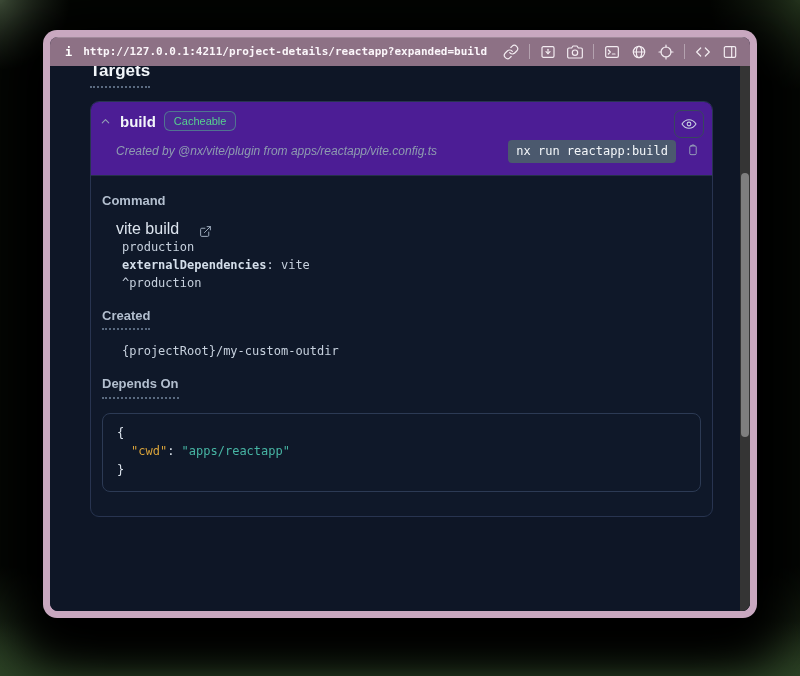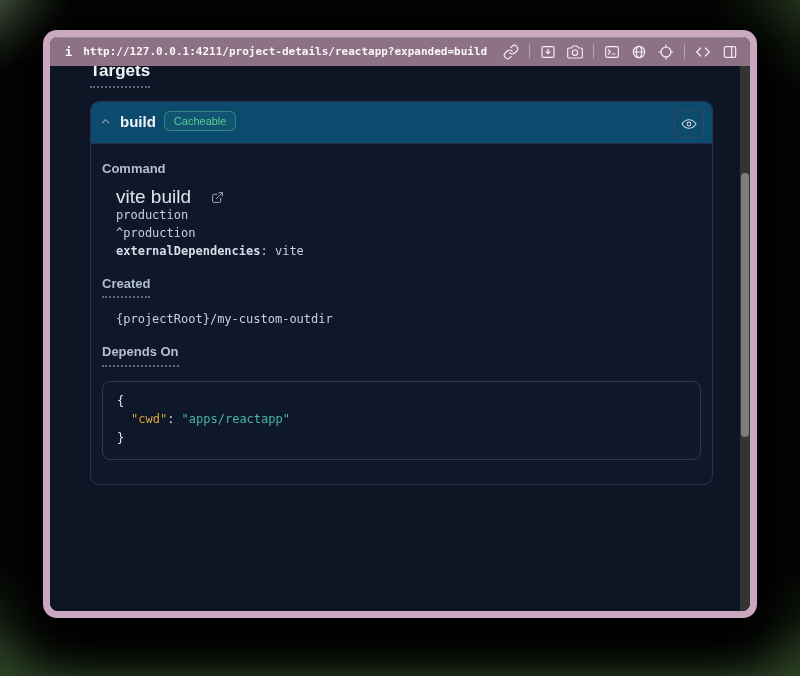--- a/index.html
+++ b/index.html
@@ -45,21 +45,21 @@
   
   .content {
     flex: 1; position: relative; overflow: hidden; background: #0e1626;
     padding: 0 37px 0 40px; color: #c6d0dd;
   }
   .targets { margin: -6px 0 0 0; font-size: 17px; font-weight: 700; color: #f2f6fa; line-height: 1.25; }
   .dotted { display: inline-block; border-bottom: 2px dotted #5a6a80; padding-bottom: 5px; }
 
   .card { border: 1px solid #283450; border-radius: 9px; margin-top: 13px; background: #0f1829; }
   .card-header {
-    position: relative; background: #0c4a6e; border-bottom: 1px solid #253149;
+    position: relative; background: #4c1d95; border-bottom: 1px solid #253149;
     border-radius: 8px 8px 0 0; padding: 9px 10px 12px 8px;
   }
   .hrow1 { display: flex; align-items: center; gap: 8px; }
   .chev { color: #93a1b5; display: inline-flex; }
   .chev svg, .icon-sm svg { fill: none; stroke: currentColor; stroke-width: 2; stroke-linecap: round; stroke-linejoin: round; }
   .tname { font-size: 15px; font-weight: 700; color: #f2f6fa; }
   .badge {
     font-size: 11px; color: #57d08f; border: 1px solid rgba(87,208,143,0.45);
     background: rgba(87,208,143,0.07); padding: 2.5px 9px 3px; border-radius: 6px;
   }
@@ -73,24 +73,24 @@
   .created-by { font-style: italic; color: #8e9cb0; font-size: 12px; }
   .chip {
     margin-left: auto; background: #4b596e; color: #f4f7fa;
     font: 12px "DejaVu Sans Mono", monospace; padding: 4px 8px 5px; border-radius: 4px; white-space: nowrap;
   }
   .copy-btn { background: none; border: none; padding: 0; width: 17px; height: 18px; cursor: pointer; color: #9aa8ba; margin-right: 1px; }
   .copy-btn svg { fill: none; stroke: currentColor; stroke-width: 1.6; stroke-linecap: round; stroke-linejoin: round; }
 
   .cbody { padding: 1px 10px 24px; }
   .sec { margin: 17px 0 12px 1px; font-size: 13px; font-weight: 600; color: #b3bfcf; line-height: 1.1; }
-  .val-cmd { margin: 0 0 0 15px; font-size: 19px; color: #dce4ee; display: flex; align-items: center; gap: 20px; height: 18px; }
+  .val-cmd { margin: 0 0 0 15px; font-size: 16px; color: #dce4ee; display: flex; align-items: flex-end; gap: 20px; height: 18px; }
   .ext-link { color: #a9b7c8; display: inline-flex; }
   .ext-link svg { fill: none; stroke: currentColor; stroke-width: 1.7; stroke-linecap: round; stroke-linejoin: round; }
-  .mono-group { margin-left: 15px; }
+  .mono-group { margin-left: 21px; }
   .mono-line { font: 12px "DejaVu Sans Mono", monospace; color: #c6d0dd; line-height: 18px; white-space: nowrap; }
   .mono-line b { font-weight: 700; color: #d4deea; }
 
   .code-block {
     margin: 14px 1px 0; border: 1px solid #2c3a54; border-radius: 8px;
     padding: 10px 14px 12px; font: 12px "DejaVu Sans Mono", monospace;
     color: #dde5ee; line-height: 18.5px;
   }
   .code-indent { padding-left: 14px; }
   .gold { color: #d9a33a; }
@@ -180,20 +180,30 @@
               <svg width="13" height="13" viewBox="0 0 24 24">
                   <polyline points="6 14.5 12 8.5 18 14.5"></polyline>
                 </svg>
             </span>
             <span class="tname">build</span>
             <span class="badge">Cacheable</span>
             <button class="eye-btn">
               <svg width="16" height="16" viewBox="0 0 24 24">
                   <path d="M1.5 12s4-6.5 10.5-6.5S22.5 12 22.5 12s-4 6.5-10.5 6.5S1.5 12 1.5 12z"></path>
                   <circle cx="12" cy="12" r="2.8"></circle>
+                </svg>
+            </button>
+          </div>
+          <div class="hrow2">
+            <em class="created-by">Created by @nx/vite/plugin from apps/reactapp/vite.config.ts</em>
+            <span class="chip">nx run reactapp:build</span>
+            <button class="copy-btn">
+              <svg width="14" height="16" viewBox="0 0 24 24">
+                  <rect x="6.5" y="5" width="11" height="15" rx="2"></rect>
+                  <path d="M10 5V3.5h4V5"></path>
                 </svg>
             </button>
           </div>
         </header>
 
         <div class="cbody">
 
           <h3 class="sec"><span>Command</span></h3>
           <div class="val-cmd">
             <span>vite build</span>
@@ -201,22 +211,22 @@
               <svg width="13" height="13" viewBox="0 0 24 24">
                   <path d="M18 13v6a2 2 0 0 1-2 2H5a2 2 0 0 1-2-2V8a2 2 0 0 1 2-2h6"></path>
                   <polyline points="15 3 21 3 21 9"></polyline>
                   <line x1="10" y1="14" x2="21" y2="3"></line>
                 </svg>
             </a>
           </div>
 
           <div class="mono-group">
             <div class="mono-line">production</div>
+            <div class="mono-line"><b>externalDependencies</b><span>: vite</span></div>
             <div class="mono-line">^production</div>
-            <div class="mono-line"><b>externalDependencies</b><span>: vite</span></div>
           </div>
 
           <h3 class="sec"><span class="dotted">Created</span></h3>
           <div class="mono-group">
             <div class="mono-line">{projectRoot}/my-custom-outdir</div>
           </div>
 
           <h3 class="sec"><span class="dotted">Depends On</span></h3>
 
           <div class="code-block">

